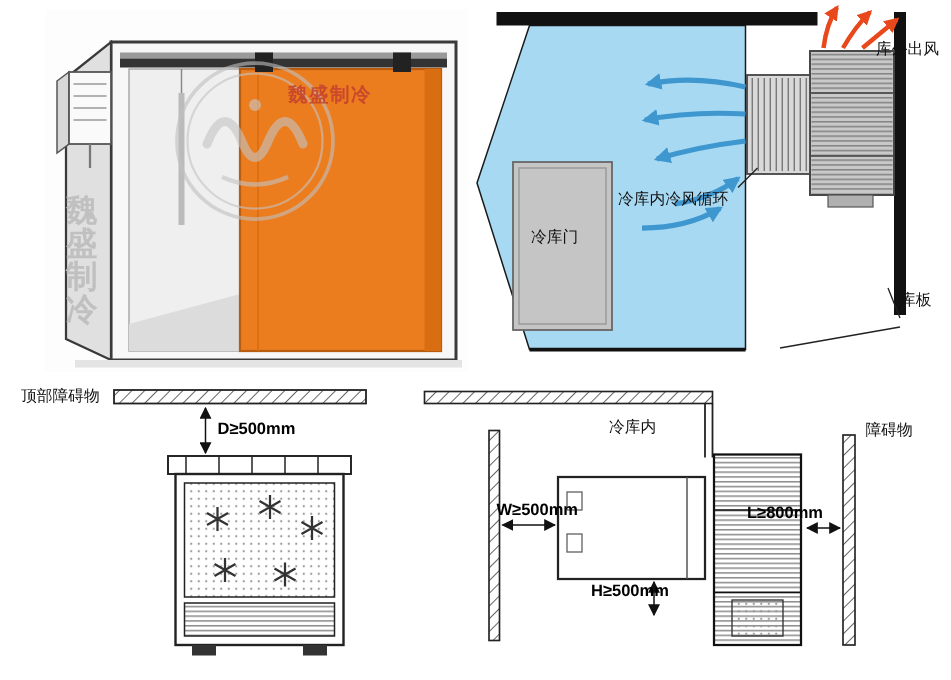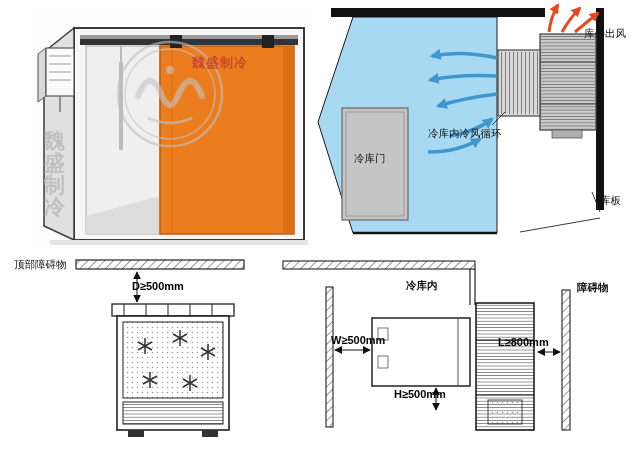--- a/index.html
+++ b/index.html
@@ -1,21 +1,21 @@
 <!DOCTYPE html>
 <html><head>
 <meta charset="utf-8">
 <style>
   html,body{margin:0;padding:0;background:#ffffff;}
   .page{position:relative;width:634px;height:453px;background:#fff;overflow:hidden;
         font-family:"Liberation Sans","DejaVu Sans",sans-serif;}
   .page svg{position:absolute;left:0;top:0;}
   .lbl{position:absolute;color:#111;font-size:10.5px;line-height:1.25;white-space:nowrap;}
   .dim{font-weight:bold;font-size:11px;color:#000;}
-  .cn-bold{font-weight:bold;}
+  .cn-bold{font-weight:normal;}
   .dwm{left:184px;top:55px;width:72px;text-align:center;font-size:13px;font-weight:bold;
        letter-spacing:1px;color:#c23b2e;opacity:.8;}
   .vwm{left:44px;top:130px;width:23px;font-size:21px;line-height:22px;font-weight:bold;
        color:#bdbdbd;opacity:.9;word-break:break-all;white-space:normal;}
 </style>
 </head>
 <body>
 
 <div class="page">
 
@@ -176,26 +176,26 @@
     <line x1="436" y1="388" x2="436" y2="410" stroke="#111" stroke-width="1" marker-start="url(#ahK)" marker-end="url(#ahK)"></line>
     <line x1="538" y1="352" x2="560" y2="352" stroke="#111" stroke-width="1" marker-start="url(#ahK)" marker-end="url(#ahK)"></line>
   </g>
 </svg>
 
 <div>
   <div class="lbl dwm">魏盛制冷</div>
   <div class="lbl vwm">魏盛制冷</div>
 
   <div class="lbl" style="left:584px;top:27px">库外出风</div>
-  <div class="lbl" style="left:428px;top:127px">冷库内冷风循环</div>
+  <div class="lbl" style="left:412px;top:127px">冷库内冷风循环</div>
   <div class="lbl" style="left:354px;top:152px">冷库门</div>
   <div class="lbl" style="left:600px;top:194px">库板</div>
 
   <div class="lbl" style="left:14px;top:258px">顶部障碍物</div>
-  <div class="lbl dim" style="left:132px;top:280px">D≥500mm</div>
+  <div class="lbl dim" style="left:145px;top:280px">D≥500mm</div>
 
   <div class="lbl cn-bold" style="left:406px;top:279px">冷库内</div>
   <div class="lbl dim" style="left:331px;top:334px">W≥500mm</div>
   <div class="lbl dim" style="left:394px;top:388px">H≥500mm</div>
   <div class="lbl dim" style="left:498px;top:336px">L≥800mm</div>
   <div class="lbl cn-bold" style="left:577px;top:281px">障碍物</div>
 </div>
 
 </div>
 

